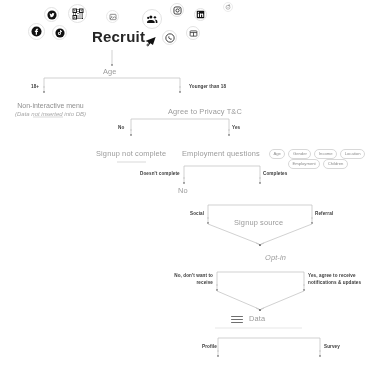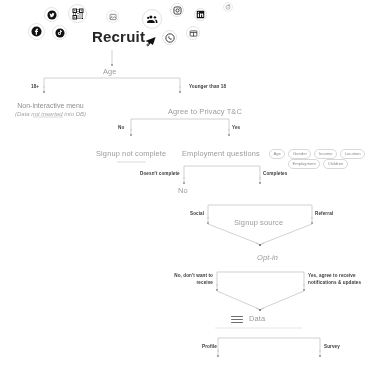--- a/index.html
+++ b/index.html
@@ -310,21 +310,21 @@
 <div class="edge-label" style="left:263px;top:171px;">Completes</div>
 
 <div class="node node-title" style="left:178px;top:187px;">No</div>
 
 <div class="node node-title" style="left:234px;top:187px;margin-top:32px;">Signup source</div>
 
 <div class="edge-label" style="left:190px;top:211px;">Social</div>
 
 <div class="edge-label" style="left:315px;top:211px;">Referral</div>
 
-<div class="node node-title" style="left:257px;top:254px;font-style:italic;">Opt-in</div>
+<div class="node node-title" style="left:265px;top:254px;font-style:italic;">Opt-in</div>
 
 <div class="edge-label two-line" style="left:172px;top:273px;width:41px;text-align:right;">No, don't want to receive</div>
 
 <div class="edge-label two-line" style="left:308px;top:273px;width:62px;text-align:left;">Yes, agree to receive notifications &amp; updates</div>
 
 <div class="menu-glyph" style="left:231px;top:316px;width:12px;height:7px;">
   <span></span>
     <span></span>
     <span></span>
 </div>

